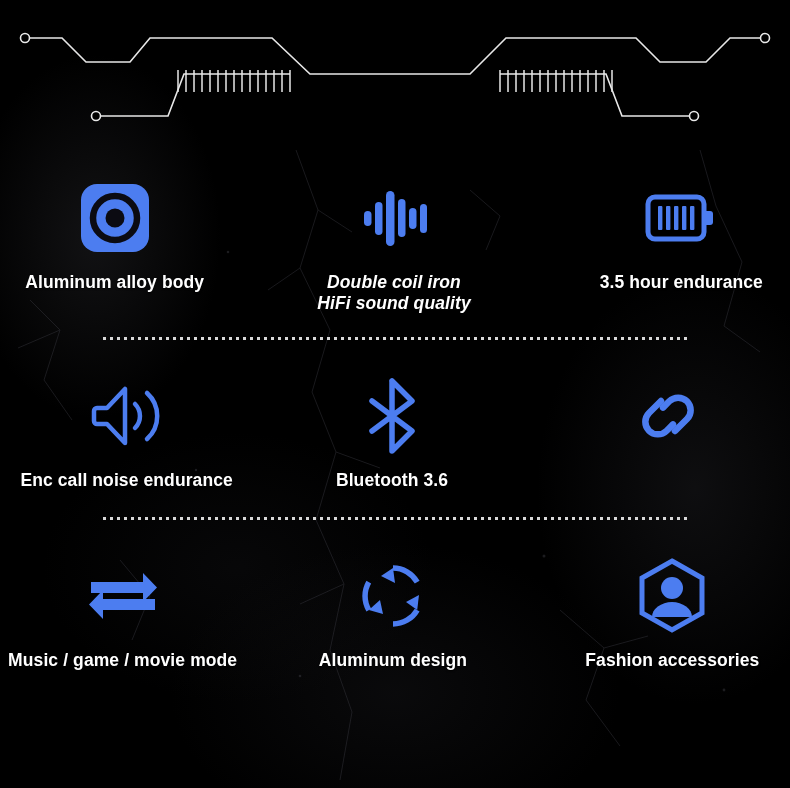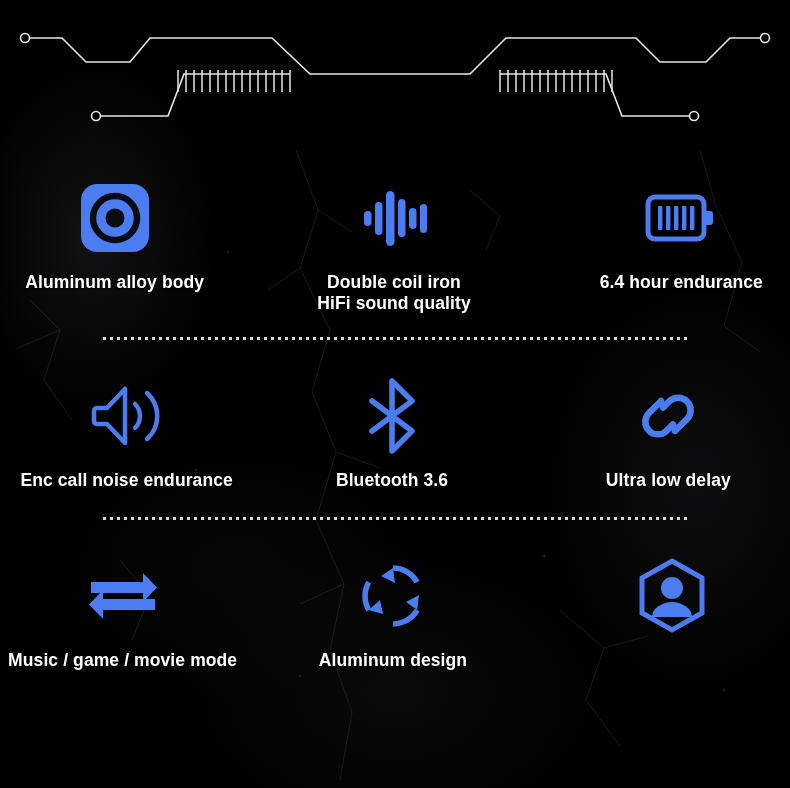--- a/index.html
+++ b/index.html
@@ -81,21 +81,21 @@
     margin-top: 8px;
     text-shadow: 0 1px 2px rgba(0,0,0,0.9);
   }
 
   .row-1 { padding-top: 22px; gap: 39px; }
   .row-2 { padding-top: 30px; }
   .row-3 { padding-top: 30px; }
 
   
   .row-1 .cell-1 { transform: translateX(-4px); }
-  .row-1 .cell-2 { transform: translateX(-1px); }
+  .row-1 .cell-2 { transform: translateX(-1px); font-style: italic; }
   .row-1 .cell-3 { transform: translateX(10px); }
   .row-2 .cell-1 { transform: translateX(-5px); }
   .row-2 .cell-2 { transform: translateX(-3px); }
   .row-2 .cell-3 { transform: translateX(10px); }
   .row-3 .cell-1 { transform: translateX(-9px); }
   .row-3 .cell-2 { transform: translateX(-2px); }
   .row-3 .cell-3 { transform: translateX(14px); }
 
   
   .divider-wrap {
@@ -242,21 +242,21 @@
             <path d="M59 22 h6 a3 3 0 0 1 3 3 v8 a3 3 0 0 1 -3 3 h-6 z" fill="#4C7DF0"></path>
             <g fill="#4C7DF0">
               <rect x="13" y="17" width="4.4" height="24" rx="1"></rect>
               <rect x="21" y="17" width="4.4" height="24" rx="1"></rect>
               <rect x="29" y="17" width="4.4" height="24" rx="1"></rect>
               <rect x="37" y="17" width="4.4" height="24" rx="1"></rect>
               <rect x="45" y="17" width="4.4" height="24" rx="1"></rect>
             </g>
           </svg>
         </div>
-        <div class="feature-label">6.4 hour endurance</div>
+        <div class="feature-label">3.5 hour endurance</div>
       </div>
     </div>
 
     <div class="divider-wrap divider-1">
       <div class="divider"></div>
     </div>
 
     <div class="feature-row row-2">
 
       <div class="feature-cell cell-1">
@@ -281,21 +281,20 @@
 
       <div class="feature-cell cell-3">
         <div class="icon-box">
           <svg width="82" height="62" viewBox="0 0 82 62">
             <g fill="none" stroke="#4C7DF0" stroke-width="6.5" stroke-linecap="round" stroke-linejoin="round">
               <path d="M34 16 L22 28 a12.5 12.5 0 0 0 17.7 17.7 L46 39.4"></path>
               <path d="M48 46 L60 34 a12.5 12.5 0 0 0 -17.7 -17.7 L36 22.6"></path>
             </g>
           </svg>
         </div>
-        <div class="feature-label">Ultra low delay</div>
       </div>
     </div>
 
     <div class="divider-wrap divider-2">
       <div class="divider"></div>
     </div>
 
     <div class="feature-row row-3">
 
       <div class="feature-cell cell-1">
@@ -329,17 +328,18 @@
       </div>
 
       <div class="feature-cell cell-3">
         <div class="icon-box">
           <svg width="72" height="78" viewBox="0 0 72 78">
             <path d="M36 4 L66 21 V56 L36 73 L6 56 V21 Z" fill="none" stroke="#4C7DF0" stroke-width="5"></path>
             <circle cx="36" cy="31" r="11" fill="#4C7DF0"></circle>
             <path d="M16 60 a20 15 0 0 1 40 0 z" fill="#4C7DF0"></path>
           </svg>
         </div>
+        <div class="feature-label">Fashion accessories</div>
       </div>
     </div>
 
   </div>
 </div>
 
 </body></html>

